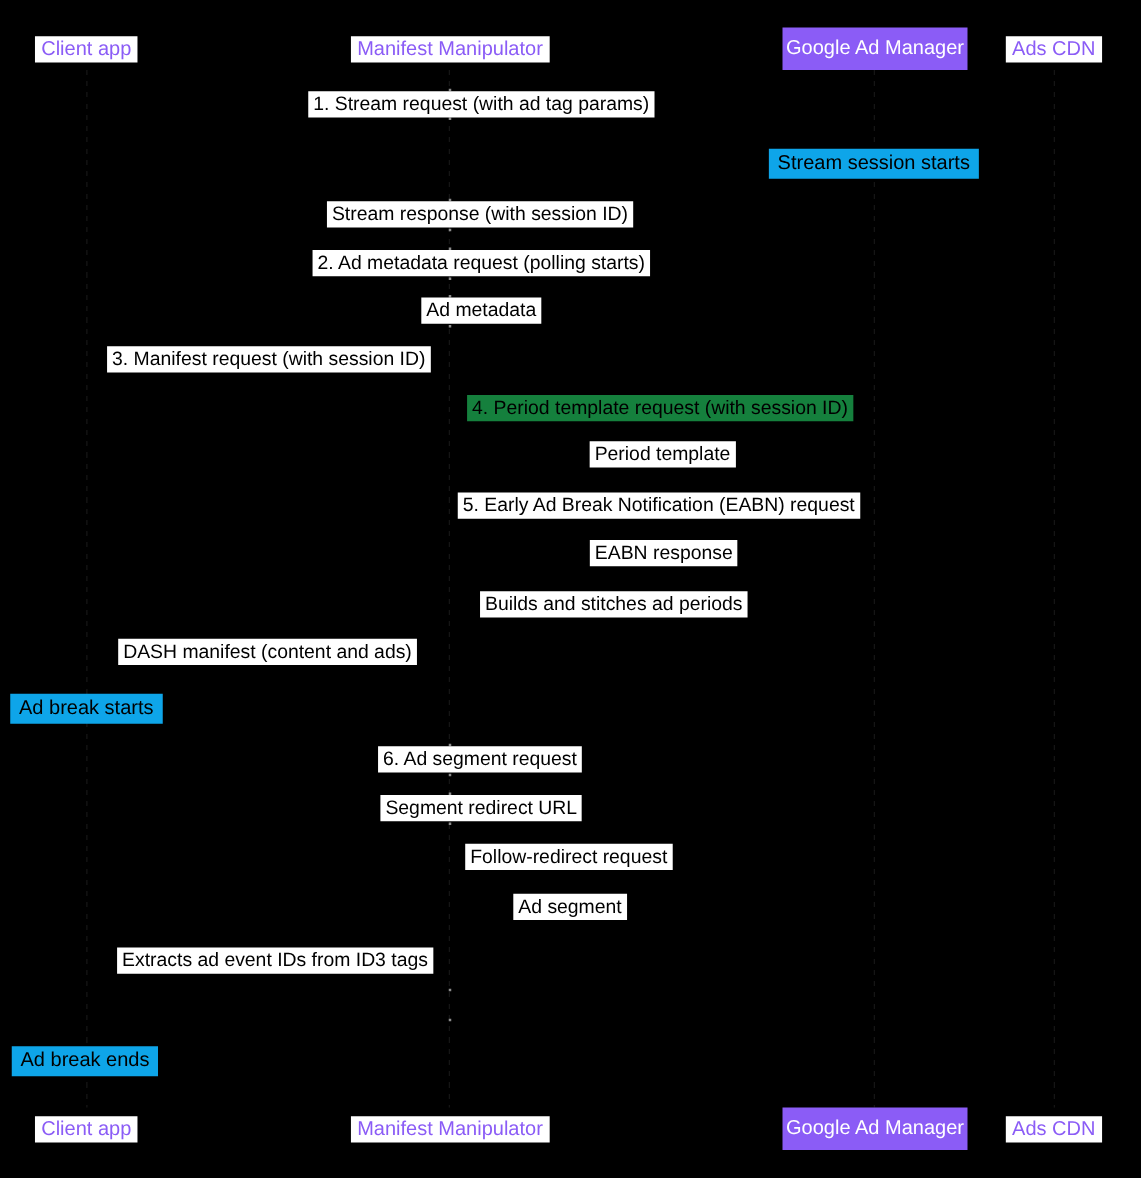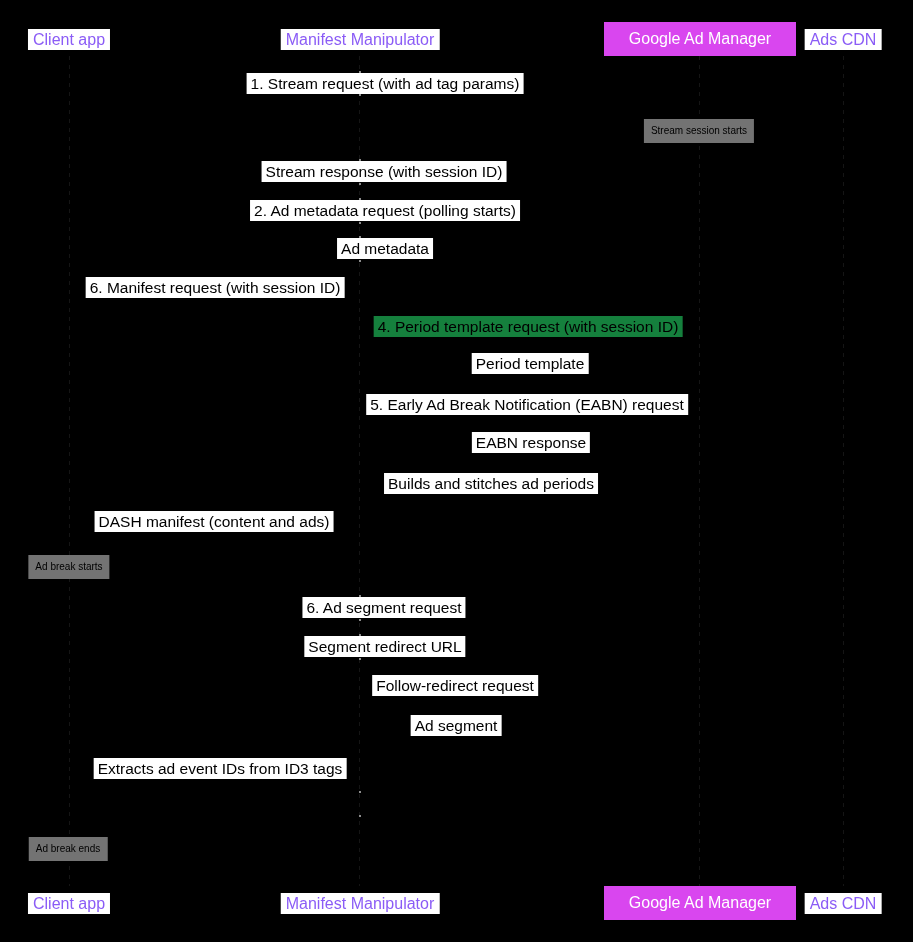--- a/index.html
+++ b/index.html
@@ -12,33 +12,33 @@
     background:repeating-linear-gradient(to bottom,#151515 0 4px,transparent 4px 9px);
   }
   .tick{position:absolute;width:2px;height:2px;background:#8d8d8d;}
   .plabel{
     position:absolute;transform:translateX(-50%);
     background:#fff;color:#8b5cf6;font-size:16px;line-height:17px;
     padding:2px 5px;white-space:nowrap;
   }
   .actor-box{
     position:absolute;transform:translateX(-50%);
-    width:192px;height:34px;background:#d946ef;color:#fff;
+    width:148px;height:34px;background:#8b5cf6;color:#fff;
     display:flex;align-items:center;justify-content:center;
     font-size:16px;white-space:nowrap;
   }
   .msg{
     position:absolute;transform:translateX(-50%);
     background:#fff;color:#000;font-size:15.5px;line-height:17px;
     padding:2px 4px;white-space:nowrap;
   }
   .msg--hl{background:#15803d;}
   .note{
     position:absolute;transform:translateX(-50%);
-    background:#737373;color:#000;font-size:10px;line-height:18px;
+    background:#0ea5e9;color:#000;font-size:16px;line-height:18px;
     padding:3px 7px;white-space:nowrap;
   }
 </style>
 </head>
 <body>
 
 <div class="stage">
 
   <div class="lifeline" style="left:69px"></div>
   <div class="lifeline" style="left:359px"></div>
@@ -63,21 +63,21 @@
   <div class="plabel" style="left:69px;top:29px">Client app</div>
   <div class="plabel" style="left:360px;top:29px">Manifest Manipulator</div>
   <div class="actor-box" style="left:700px;top:22px">Google Ad Manager</div>
   <div class="plabel" style="left:843px;top:29px">Ads CDN</div>
 
   <div class="msg" style="left:385px;top:73px">1. Stream request (with ad tag params)</div>
   <div class="note" style="left:699px;top:119px">Stream session starts</div>
   <div class="msg" style="left:384px;top:161px">Stream response (with session ID)</div>
   <div class="msg" style="left:385px;top:200px">2. Ad metadata request (polling starts)</div>
   <div class="msg" style="left:385px;top:238px">Ad metadata</div>
-  <div class="msg" style="left:215px;top:277px">6. Manifest request (with session ID)</div>
+  <div class="msg" style="left:215px;top:277px">3. Manifest request (with session ID)</div>
   <div class="msg msg--hl" style="left:528px;top:316px">4. Period template request (with session ID)</div>
   <div class="msg" style="left:530px;top:353px">Period template</div>
   <div class="msg" style="left:527px;top:394px">5. Early Ad Break Notification (EABN) request</div>
   <div class="msg" style="left:531px;top:432px">EABN response</div>
   <div class="msg" style="left:214px;top:511px">DASH manifest (content and ads)</div>
   <div class="msg" style="left:491px;top:473px">Builds and stitches ad periods</div>
   <div class="note" style="left:69px;top:555px">Ad break starts</div>
   <div class="msg" style="left:384px;top:597px">6. Ad segment request</div>
   <div class="msg" style="left:385px;top:636px">Segment redirect URL</div>
   <div class="msg" style="left:455px;top:675px">Follow-redirect request</div>

